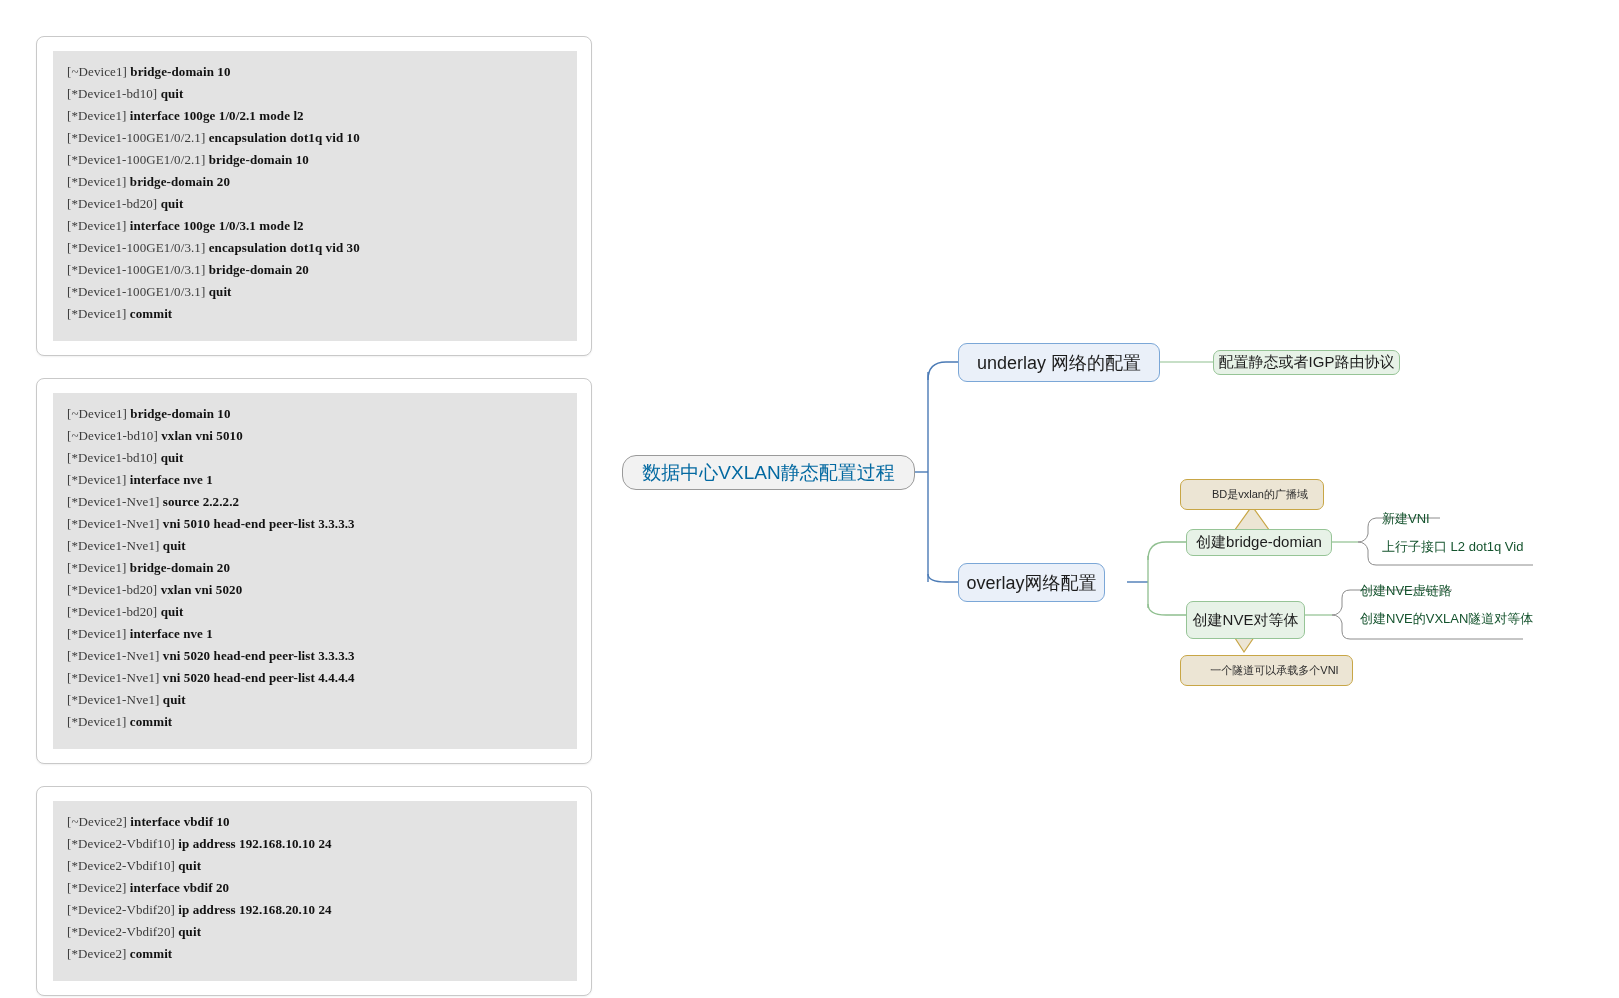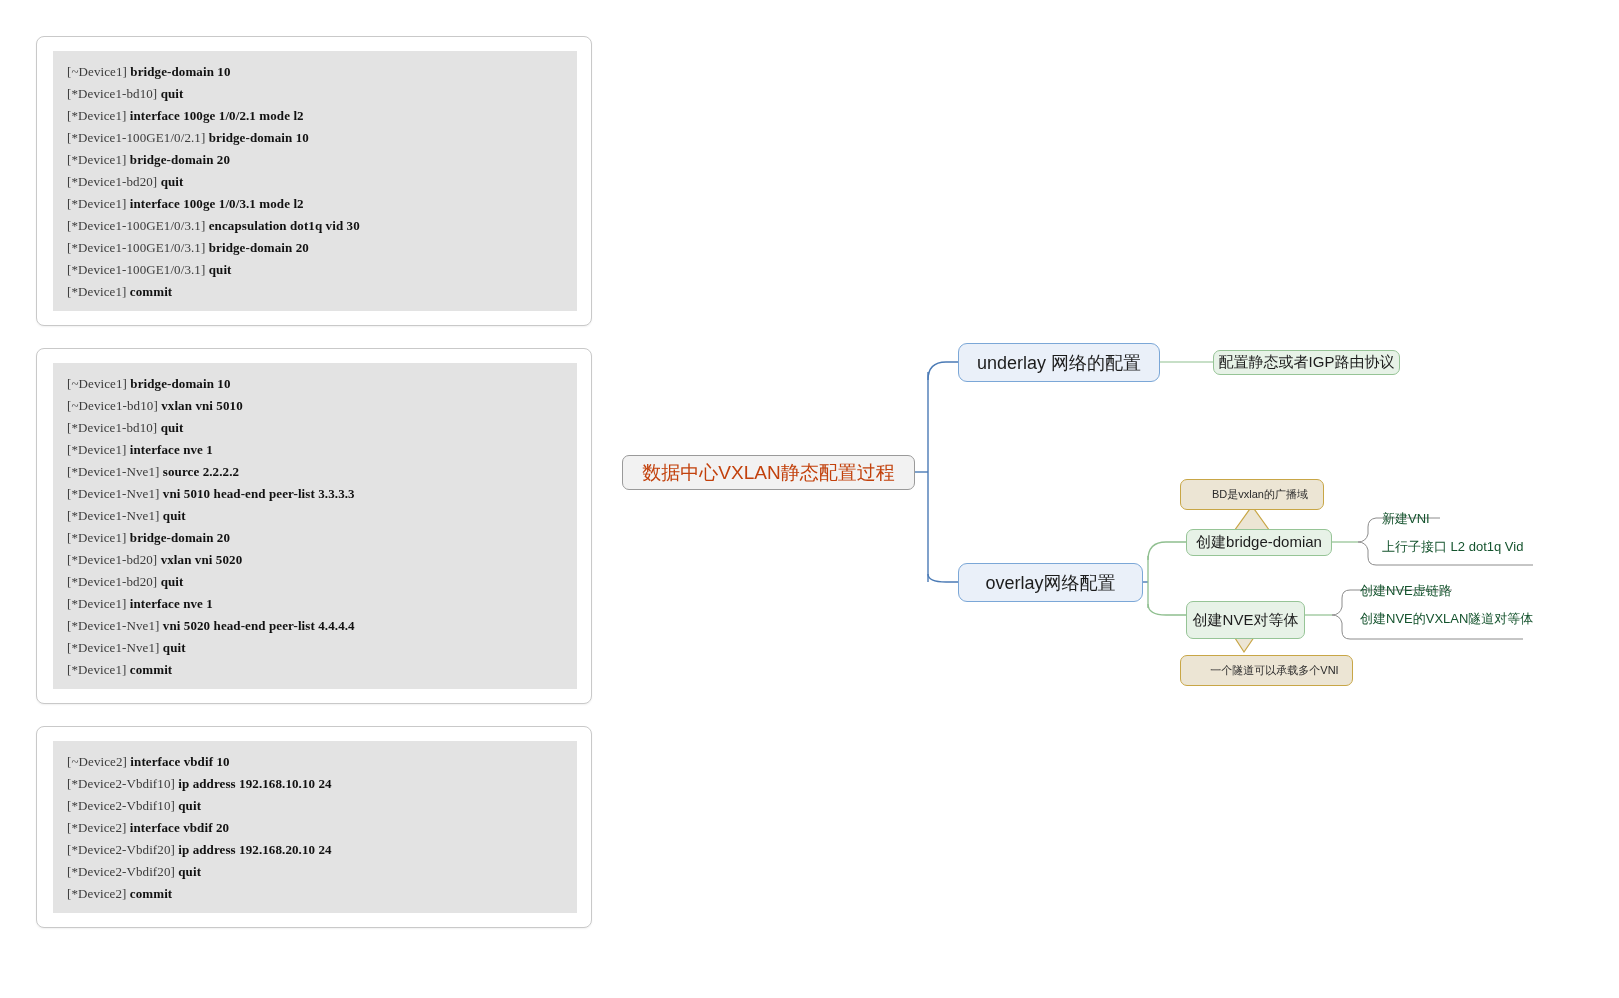--- a/index.html
+++ b/index.html
@@ -27,21 +27,21 @@
     border: 1px solid #c9c9c9;
     border-radius: 8px;
     box-shadow: 0 1px 2px rgba(0,0,0,0.06);
     padding: 14px 14px 14px 16px;
     box-sizing: border-box;
     width: 556px;
   }
   .code-card + .code-card { margin-top: 22px; }
   .code-inner {
     background: #e3e3e3;
-    padding: 10px 14px 8px 14px;
+    padding: 10px 14px 16px 14px;
   }
   .code-line {
     font-family: "Liberation Serif", "DejaVu Serif", serif;
     font-size: 13px;
     line-height: 22px;
     color: #1a1a1a;
     white-space: pre;
     letter-spacing: 0.1px;
   }
   .code-line .prompt {
@@ -69,23 +69,23 @@
     box-sizing: border-box;
     display: flex;
     align-items: center;
     justify-content: center;
     white-space: nowrap;
     pointer-events: auto;
   }
   .node-root {
     background: #f2f2f2;
     border: 1px solid #9a9a9a;
-    border-radius: 7px;
+    border-radius: 14px;
     font-size: 19px;
-    color: #c2410c;
+    color: #0369a1;
   }
   .node-l1 {
     background: #eaf0f9;
     border: 1.4px solid #7ba7d7;
     border-radius: 9px;
     font-size: 18px;
     color: #1d1d1d;
   }
   .node-l2 {
     background: #e7f2e7;
@@ -118,20 +118,21 @@
 </style>
 </head>
 <body>
 
 <div id="code-column">
     <div class="code-card">
       <div class="code-inner">
         <div class="code-line"><span class="prompt">[~Device1] </span><span class="cmd">bridge-domain 10</span></div>
         <div class="code-line"><span class="prompt">[*Device1-bd10] </span><span class="cmd">quit</span></div>
         <div class="code-line"><span class="prompt">[*Device1] </span><span class="cmd">interface 100ge 1/0/2.1 mode l2</span></div>
+        <div class="code-line"><span class="prompt">[*Device1-100GE1/0/2.1] </span><span class="cmd">encapsulation dot1q vid 10</span></div>
         <div class="code-line"><span class="prompt">[*Device1-100GE1/0/2.1] </span><span class="cmd">bridge-domain 10</span></div>
         <div class="code-line"><span class="prompt">[*Device1] </span><span class="cmd">bridge-domain 20</span></div>
         <div class="code-line"><span class="prompt">[*Device1-bd20] </span><span class="cmd">quit</span></div>
         <div class="code-line"><span class="prompt">[*Device1] </span><span class="cmd">interface 100ge 1/0/3.1 mode l2</span></div>
         <div class="code-line"><span class="prompt">[*Device1-100GE1/0/3.1] </span><span class="cmd">encapsulation dot1q vid 30</span></div>
         <div class="code-line"><span class="prompt">[*Device1-100GE1/0/3.1] </span><span class="cmd">bridge-domain 20</span></div>
         <div class="code-line"><span class="prompt">[*Device1-100GE1/0/3.1] </span><span class="cmd">quit</span></div>
         <div class="code-line"><span class="prompt">[*Device1] </span><span class="cmd">commit</span></div>
       </div>
     </div>
@@ -141,20 +142,21 @@
         <div class="code-line"><span class="prompt">[~Device1-bd10] </span><span class="cmd">vxlan vni 5010</span></div>
         <div class="code-line"><span class="prompt">[*Device1-bd10] </span><span class="cmd">quit</span></div>
         <div class="code-line"><span class="prompt">[*Device1] </span><span class="cmd">interface nve 1</span></div>
         <div class="code-line"><span class="prompt">[*Device1-Nve1] </span><span class="cmd">source 2.2.2.2</span></div>
         <div class="code-line"><span class="prompt">[*Device1-Nve1] </span><span class="cmd">vni 5010 head-end peer-list 3.3.3.3</span></div>
         <div class="code-line"><span class="prompt">[*Device1-Nve1] </span><span class="cmd">quit</span></div>
         <div class="code-line"><span class="prompt">[*Device1] </span><span class="cmd">bridge-domain 20</span></div>
         <div class="code-line"><span class="prompt">[*Device1-bd20] </span><span class="cmd">vxlan vni 5020</span></div>
         <div class="code-line"><span class="prompt">[*Device1-bd20] </span><span class="cmd">quit</span></div>
         <div class="code-line"><span class="prompt">[*Device1] </span><span class="cmd">interface nve 1</span></div>
+        <div class="code-line"><span class="prompt">[*Device1-Nve1] </span><span class="cmd">vni 5020 head-end peer-list 3.3.3.3</span></div>
         <div class="code-line"><span class="prompt">[*Device1-Nve1] </span><span class="cmd">vni 5020 head-end peer-list 4.4.4.4</span></div>
         <div class="code-line"><span class="prompt">[*Device1-Nve1] </span><span class="cmd">quit</span></div>
         <div class="code-line"><span class="prompt">[*Device1] </span><span class="cmd">commit</span></div>
       </div>
     </div>
     <div class="code-card">
       <div class="code-inner">
         <div class="code-line"><span class="prompt">[~Device2] </span><span class="cmd">interface vbdif 10</span></div>
         <div class="code-line"><span class="prompt">[*Device2-Vbdif10] </span><span class="cmd">ip address 192.168.10.10 24</span></div>
         <div class="code-line"><span class="prompt">[*Device2-Vbdif10] </span><span class="cmd">quit</span></div>
@@ -202,21 +204,21 @@
   </div>
 
   <div class="node node-l1" style="left:958px; top:343px; width:202px; height:39px;">
     <span>underlay 网络的配置</span>
   </div>
 
   <div class="node node-l2" style="left:1213px; top:350px; width:187px; height:25px;">
     <span>配置静态或者IGP路由协议</span>
   </div>
 
-  <div class="node node-l1" style="left:958px; top:563px; width:185px; height:39px;">
+  <div class="node node-l1" style="left:958px; top:563px; width:147px; height:39px;">
     <span>overlay网络配置</span>
   </div>
 
   <div class="node node-l2" style="left:1186px; top:529px; width:146px; height:27px;">
     <span>创建bridge-domian</span>
   </div>
 
   <div class="node node-l2" style="left:1186px; top:601px; width:119px; height:38px;">
     <span>创建NVE对等体</span>
   </div>

